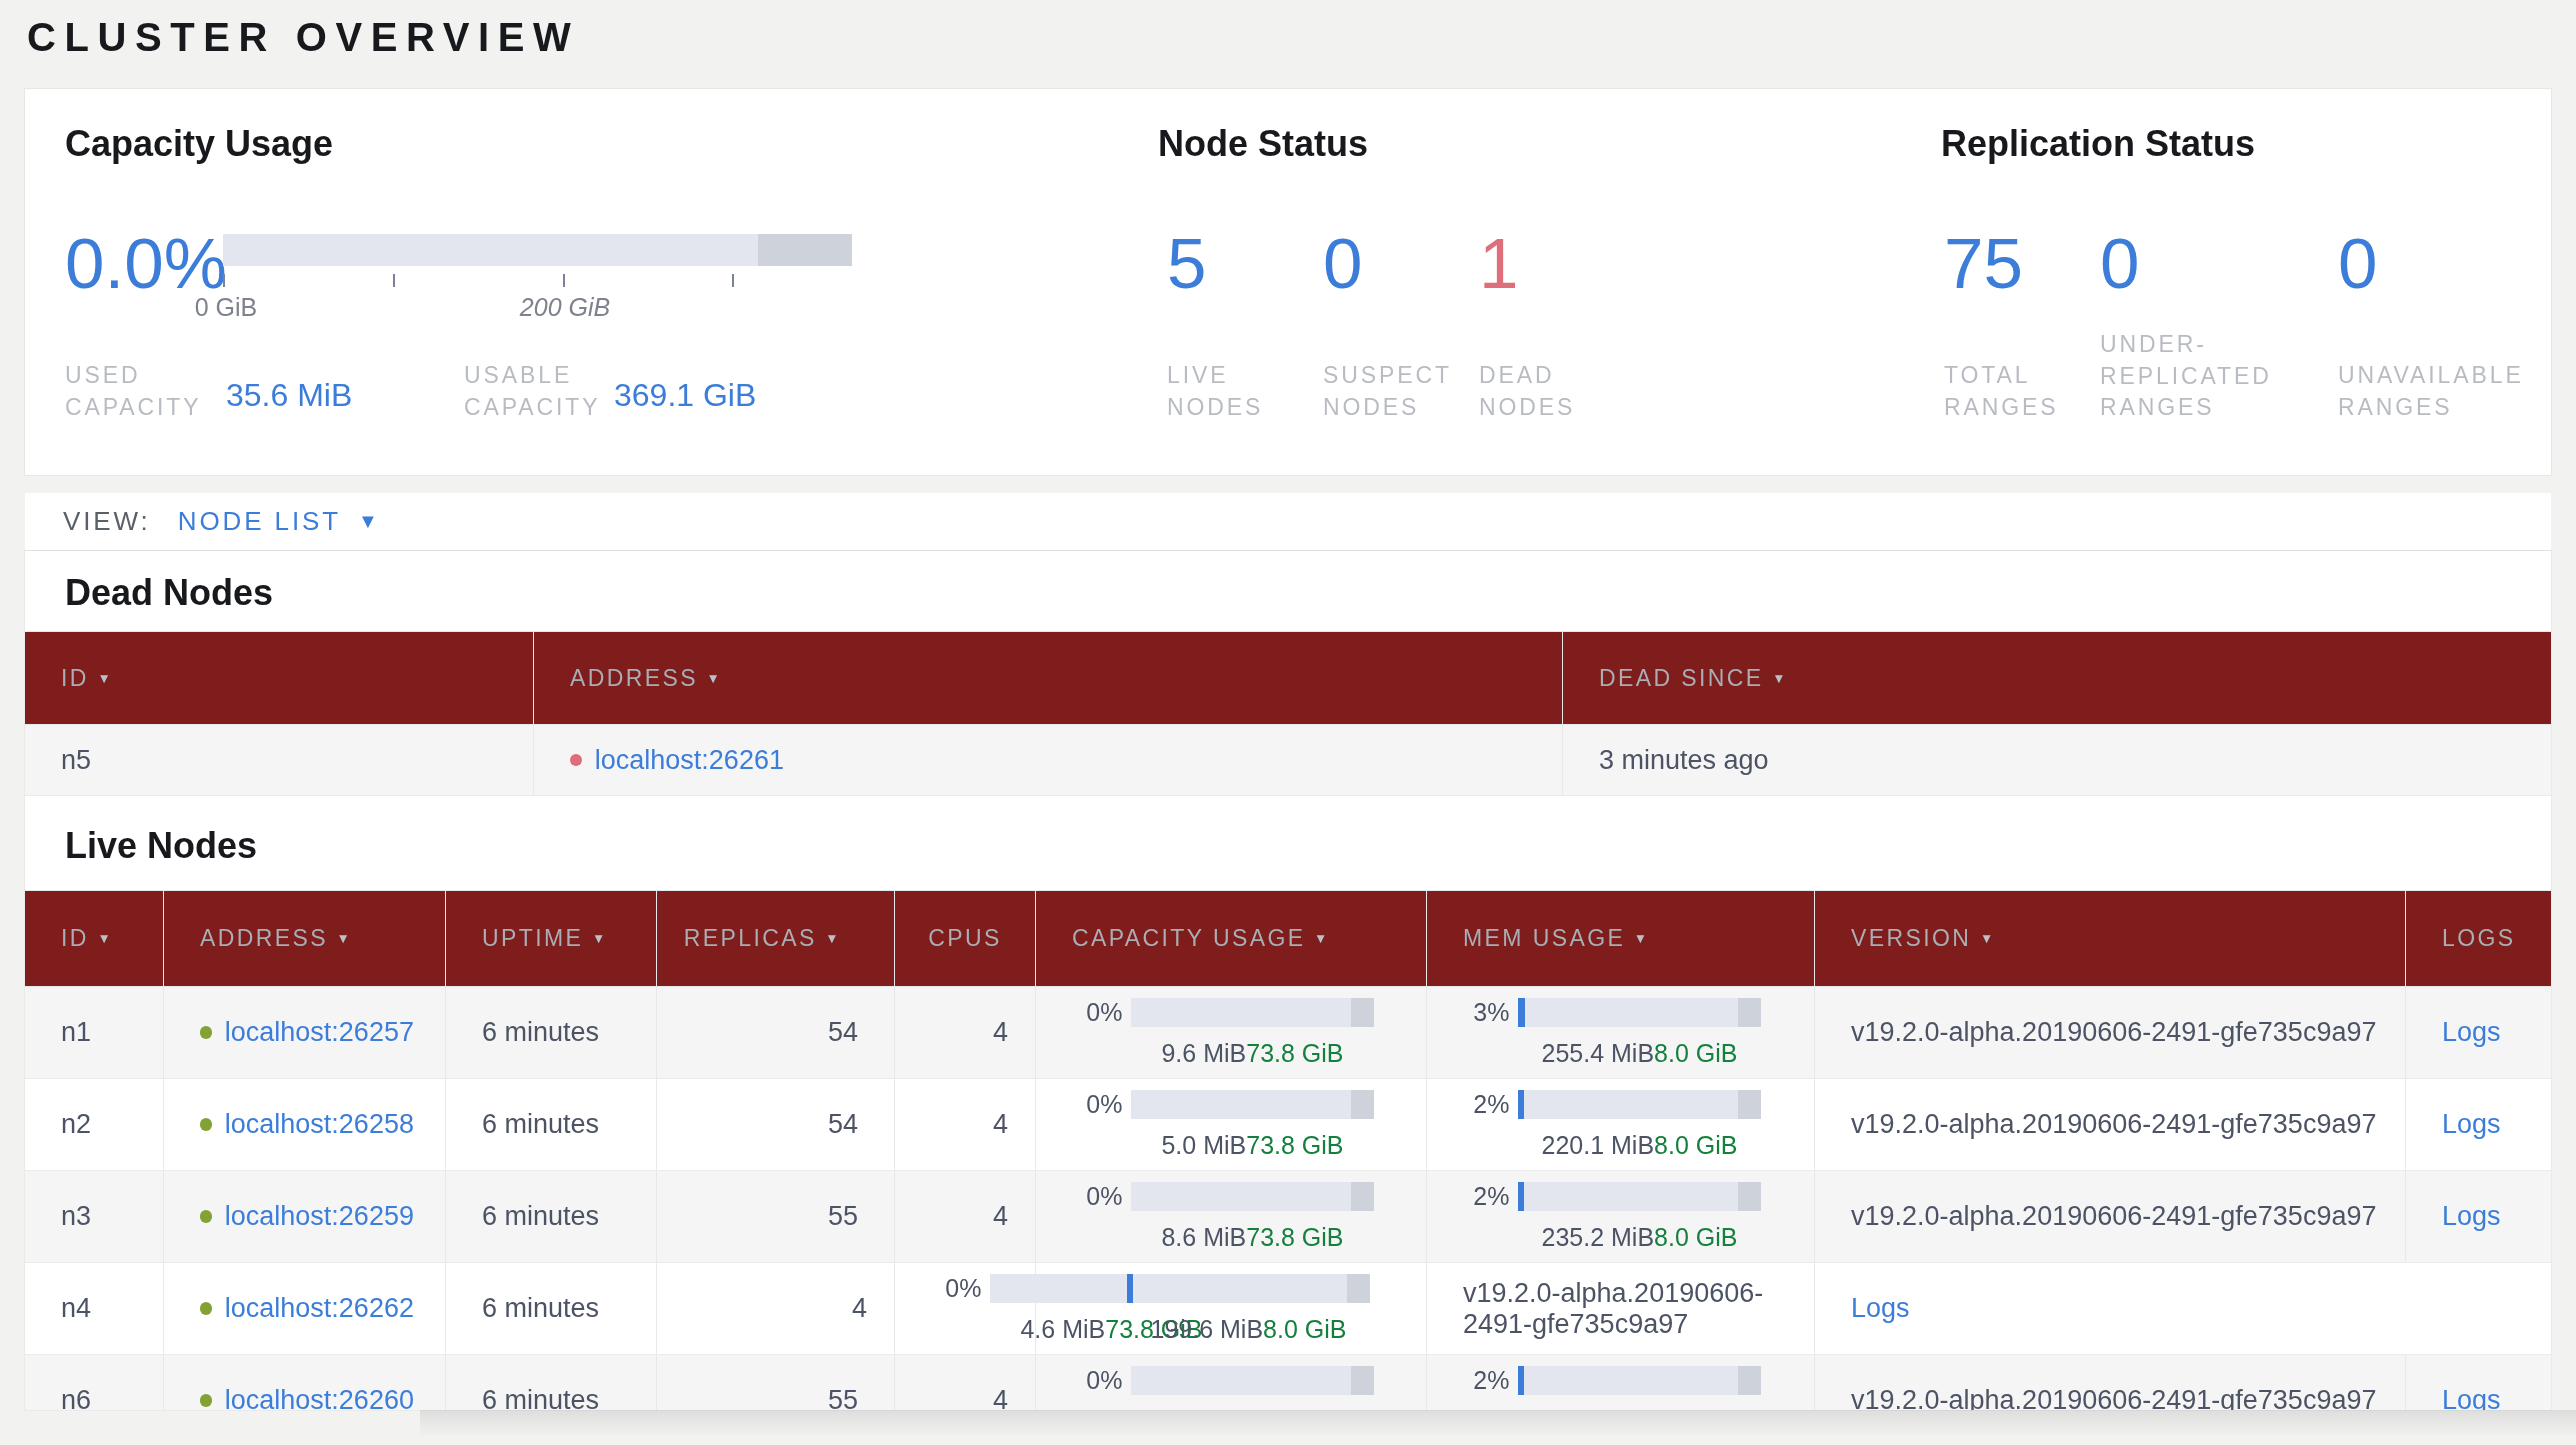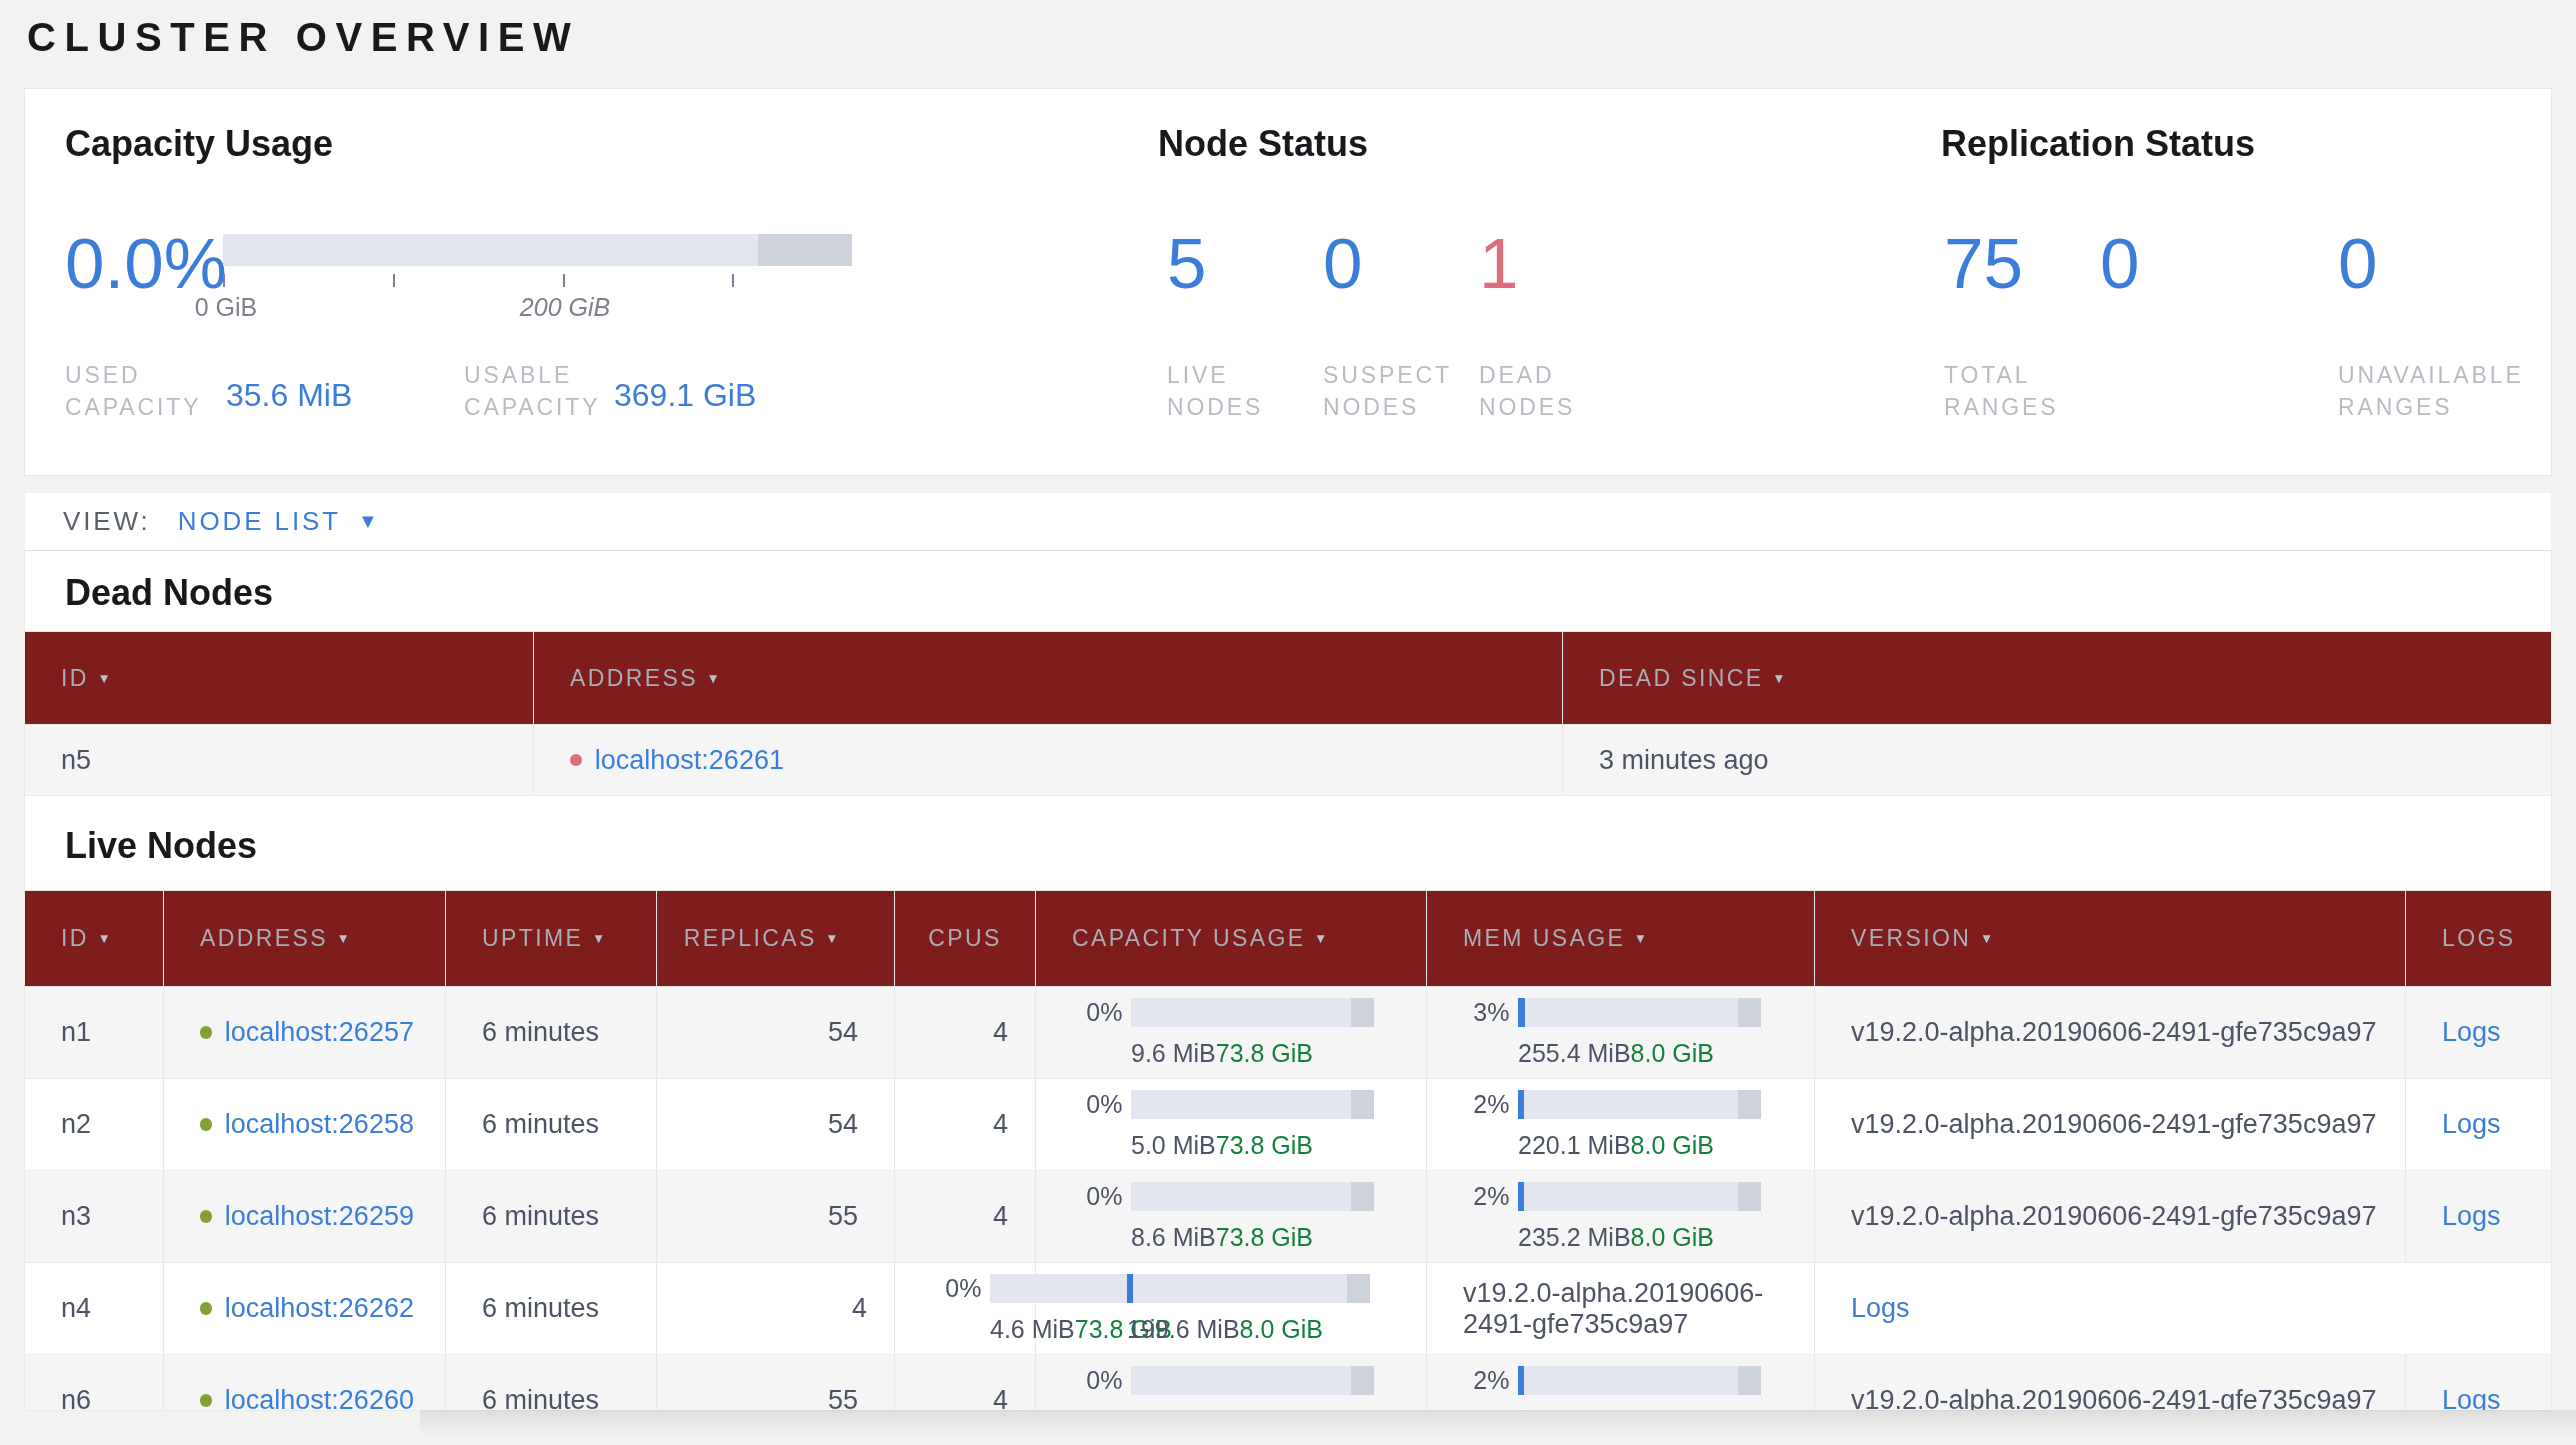--- a/index.html
+++ b/index.html
@@ -68,21 +68,21 @@
   a.node-link, a.logs-link { color:#3b7dd8; text-decoration:none; cursor:pointer; }
 
   
   .usage-cell { display:flex; flex-direction:column; justify-content:center; padding-left:0; align-items:flex-start; }
   .usage-top { display:flex; align-items:center; }
   .pct-label { width:95px; text-align:right; padding-right:8.6px; font-size:25px; color:#4c5364; }
   .pct-label.mem { width:91px; }
   .ubar { position:relative; width:243px; height:29px; background:#e3e6ee; }
   .ubar .dark-seg { position:absolute; right:0; top:0; bottom:0; width:9.5%; background:#ced2da; }
   .ubar .fill { position:absolute; left:0; top:0; bottom:0; background:#3b7dd8; }
-  .usage-vals { display:flex; justify-content:flex-start; width:243px; margin-left:95px; margin-top:12px; }
+  .usage-vals { display:flex; justify-content:center; width:243px; margin-left:95px; margin-top:12px; }
   .usage-vals.mem { margin-left:91px; }
   .uv-used { font-size:25px; color:#4c5364; }
   .uv-total { font-size:25px; color:#15803d; }
 
   .bottom-shade { position:absolute; left:420px; right:0; top:1410px; height:27px;
                   background:linear-gradient(to bottom, rgba(40,40,45,0.10), rgba(40,40,45,0)); }
 </style>
 </head>
 <body>
 
@@ -114,20 +114,21 @@
     <div class="big-num danger" style="left:1454px;">1</div>
     <div class="small-label" style="left:1142px; width:124px;">LIVE NODES</div>
     <div class="small-label" style="left:1298px; width:148px;">SUSPECT NODES</div>
     <div class="small-label" style="left:1454px; width:124px;">DEAD NODES</div>
 
     <div class="sum-head" style="left:1916px; top:34px;">Replication Status</div>
     <div class="big-num" style="left:1919px;">75</div>
     <div class="big-num" style="left:2075px;">0</div>
     <div class="big-num" style="left:2313px;">0</div>
     <div class="small-label" style="left:1919px; width:134px;">TOTAL RANGES</div>
+    <div class="small-label" style="left:2075px; top:240px; width:220px;">UNDER-REPLICATED RANGES</div>
     <div class="small-label" style="left:2313px; width:229px;">UNAVAILABLE RANGES</div>
   </div>
 
   <div class="view-bar">
     <span class="view-label">VIEW:</span>
     <span class="view-select">
       <span class="sel-text">NODE LIST</span>
       <span class="caret">▼</span>
     </span>
   </div>

